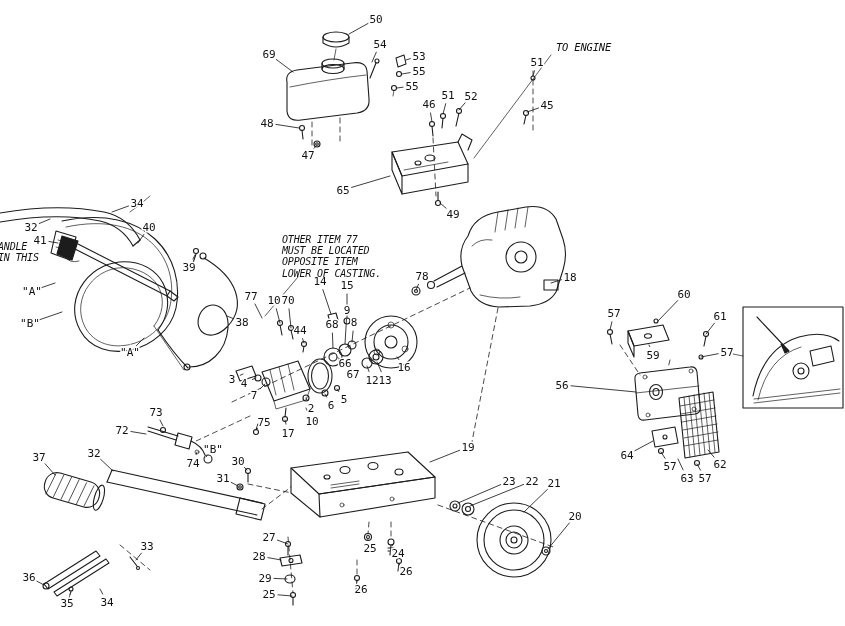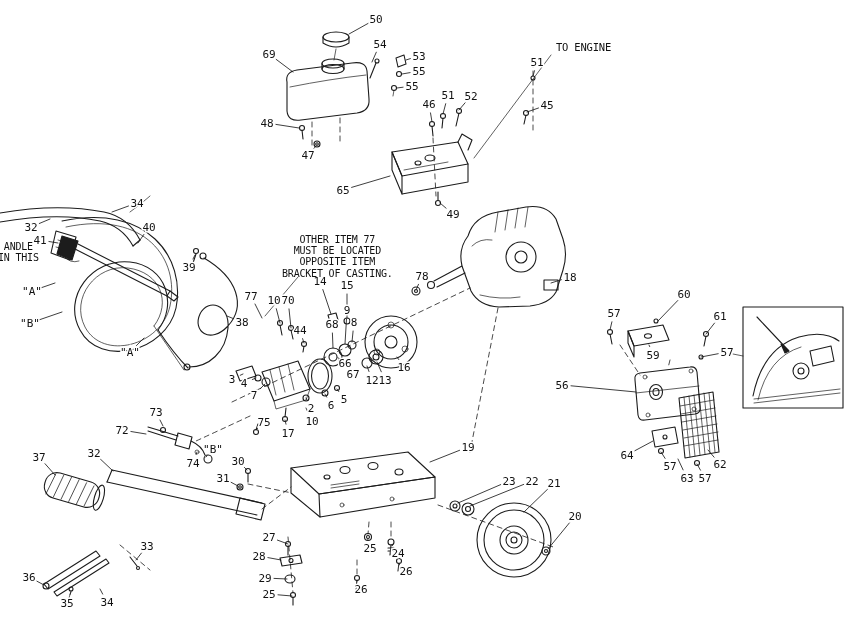--- a/index.html
+++ b/index.html
@@ -1,41 +1,40 @@
 <!DOCTYPE html>
 <html><head>
 <meta charset="utf-8">
 <style>
   * { margin:0; padding:0; box-sizing:border-box; }
   html,body { background:#ffffff; }
   .stage {
     position:relative; width:845px; height:626px; margin:0 auto;
     background:#ffffff; overflow:hidden;
     font-family:"DejaVu Sans Mono", monospace;
-    text-align:center;
   }
   .stage svg { position:absolute; left:0; top:0; }
   
   #art path, #art circle, #art ellipse, #art rect, #art line, #art polygon {
     stroke:#1c1c1c; fill:none; stroke-width:1.1;
     stroke-linecap:round; stroke-linejoin:round;
   }
   #art .thin  { stroke-width:0.7; }
   #art .dash  { stroke-width:0.8; stroke-dasharray:5 4; }
   #art .leader{ stroke-width:0.85; }
   #art .fill  { fill:#1c1c1c; stroke:#1c1c1c; }
   #art .white { fill:#ffffff; }
   #art text.callout {
     font-family:"DejaVu Sans Mono", monospace; font-size:11px;
     fill:#111; stroke:#fff; stroke-width:3px; paint-order:stroke;
     text-anchor:middle;
   }
   .note {
     position:absolute; font-size:10px; line-height:1.12; color:#111;
-    letter-spacing:-0.2px; white-space:nowrap;
+    letter-spacing:-0.2px; white-space:nowrap;font-style:italic;
   }
 </style>
 </head>
 <body>
 
 <div class="stage">
 
   <svg id="art" width="845" height="626" viewBox="0 0 845 626">
 
     <g>
@@ -502,20 +501,20 @@
 
   <div class="note" style="left:-2px; top:241px">
     <div>ANDLE</div>
     <div>IN THIS</div>
   </div>
 
   <div class="note" style="left:282px; top:234px">
     <div>OTHER ITEM 77</div>
     <div>MUST BE LOCATED</div>
     <div>OPPOSITE ITEM</div>
-    <div>BRACKET OF CASTING.</div>
+    <div>LOWER OF CASTING.</div>
   </div>
 
   <div class="note" style="left:556px; top:42px; font-size:10.5px">
     <div>TO ENGINE</div>
   </div>
 
 </div>
 
 </body></html>

